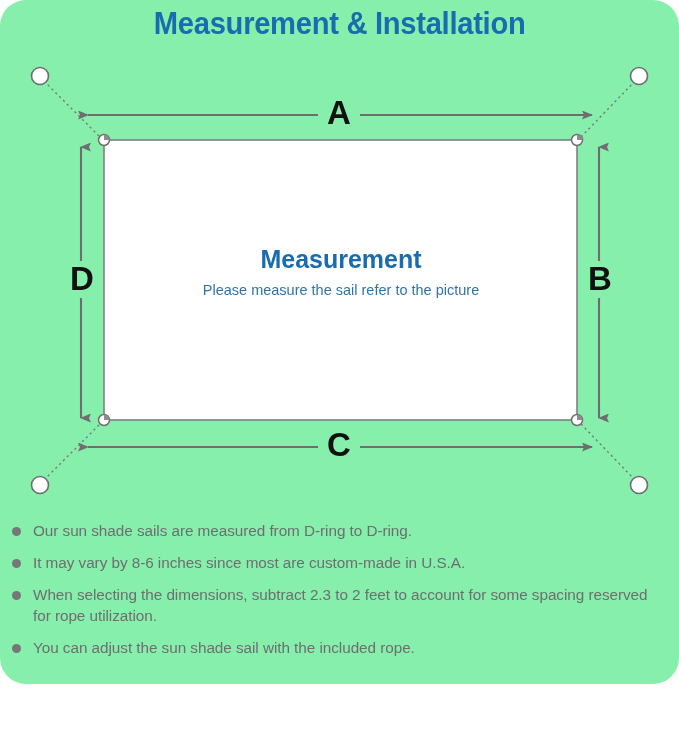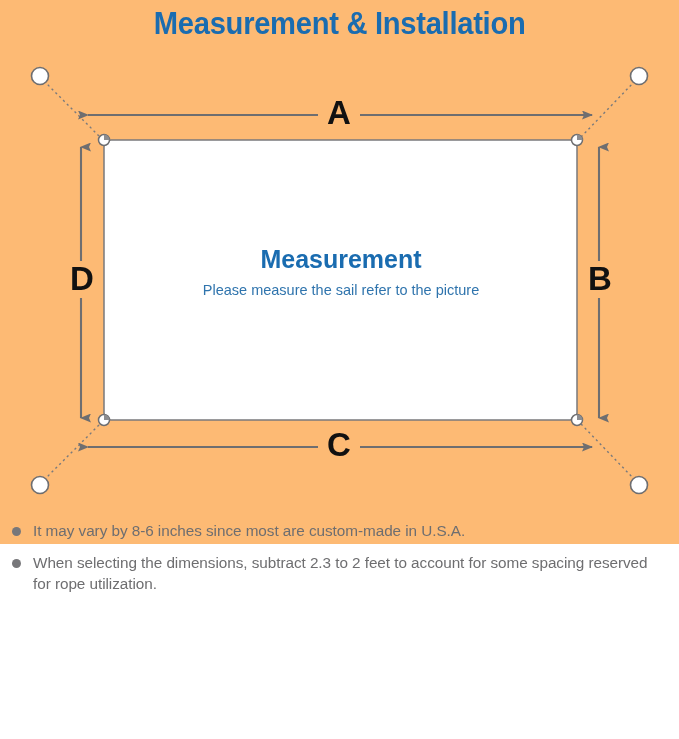--- a/index.html
+++ b/index.html
@@ -11,22 +11,23 @@
     width: 679px;
     height: 739px;
     overflow: hidden;
     font-family: "Liberation Sans", sans-serif;
     -webkit-font-smoothing: antialiased;
   }
 
   #page {
     position: relative;
     width: 679px;
-    height: 544px;
-    background: #fdba74;
+    height: 684px;
+    background: #86efac;
+    border-radius: 26px;
   }
 
   
   #title-bar {
     position: absolute;
     left: 0;
     top: 0;
     width: 679px;
     height: 48px;
     display: flex;
@@ -199,28 +200,36 @@
       </g>
       <text class="dim-letter" x="600" y="233">B</text>
 
       <text class="center-title" x="341" y="220">Measurement</text>
       <text class="center-sub" x="341" y="247">Please measure the sail refer to the picture</text>
     </svg>
   </div>
 
   <div id="notes">
 
+    <div class="note-row">
+      <span class="note-bullet"></span>
+      <span class="note-text">Our sun shade sails are measured from D-ring to D-ring.</span>
+    </div>
 
     <div class="note-row">
       <span class="note-bullet"></span>
       <span class="note-text">It may vary by 8-6 inches since most are custom-made in U.S.A.</span>
     </div>
 
     <div class="note-row">
       <span class="note-bullet"></span>
       <span class="note-text">When selecting the dimensions, subtract 2.3 to 2 feet to account for some spacing reserved for rope utilization.</span>
     </div>
 
+    <div class="note-row">
+      <span class="note-bullet"></span>
+      <span class="note-text">You can adjust the sun shade sail with the included rope.</span>
+    </div>
 
 
   </div>
 
 </div>
 
 </body></html>

